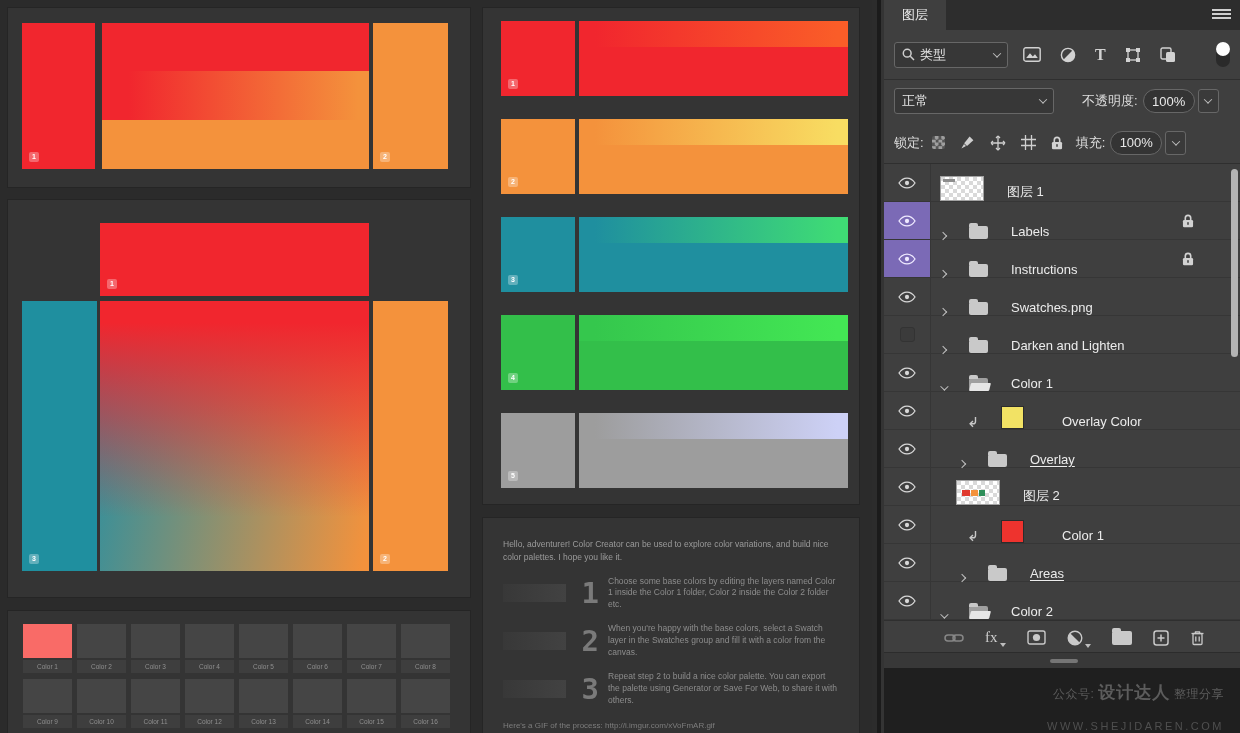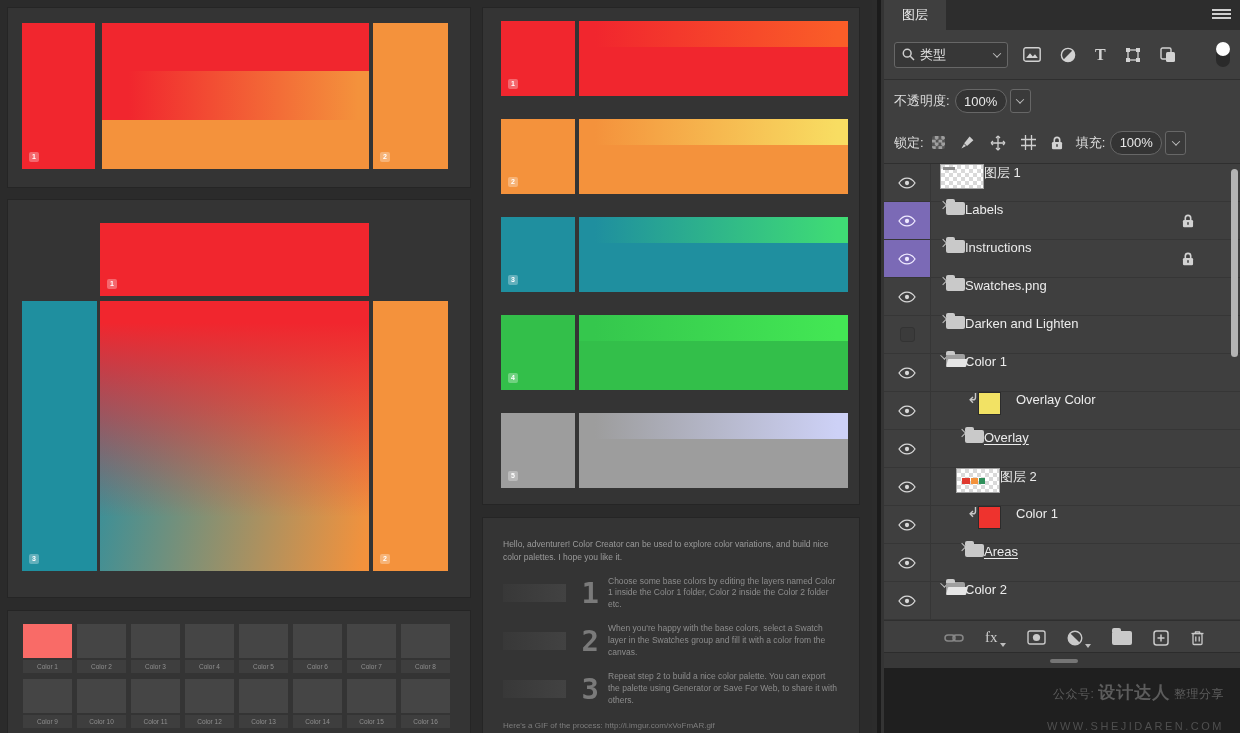--- a/index.html
+++ b/index.html
@@ -92,21 +92,21 @@
   .vtoggle .knob{position:absolute;top:0;left:0;width:14px;height:14px;border-radius:50%;background:#fdfdfd}
   .lockicons{display:flex;align-items:center;gap:15px;margin-left:8px}
   .checker-ico{width:13px;height:13px;border-radius:2px;background-image:repeating-conic-gradient(#9e9e9e 0 25%,#545454 0 50%);
                background-size:6.5px 6.5px}
 
   
   .layer-list{position:relative;background:#3f3f3f}
   .lrow{height:38px;display:flex;border-bottom:1px solid #363636;position:relative}
   .eyecell{width:47px;flex:none;display:flex;align-items:center;justify-content:center;border-right:1px solid #363636}
   .eyecell.hl{background:#7b6ab6}
-  .rowbody{flex:1;display:flex;align-items:flex-start;padding-left:9px;gap:0;min-width:0}
+  .rowbody{flex:1;display:flex;align-items:flex-end;padding-left:9px;gap:23px;min-width:0}
   .lname{font-size:13px;color:#ececec;white-space:nowrap}
   .uline{text-decoration:underline;text-underline-offset:2px}
   .eyebox{width:15px;height:15px;border:1px solid #333;border-radius:3px;background:#3b3b3b}
   .cr{display:inline-block;width:6px;height:6px;border-right:1.7px solid #c2c2c2;border-bottom:1.7px solid #c2c2c2;
       transform:rotate(-45deg);flex:none}
   .cd{display:inline-block;width:6px;height:6px;border-right:1.7px solid #c2c2c2;border-bottom:1.7px solid #c2c2c2;
       transform:rotate(45deg) translateY(-2px);flex:none}
   .folder{width:19px;height:13px;background:#c9c9c9;border-radius:2px;position:relative;flex:none}
   .folder::before{content:"";position:absolute;top:-3px;left:0;width:9px;height:4px;background:#c9c9c9;border-radius:2px 2px 0 0}
   .folder.open{background:#9f9f9f}
@@ -357,21 +357,25 @@
             <rect x="1" y="1" width="10" height="11" rx="1.5" fill="none" stroke="#d2d2d2" stroke-width="1.4"></rect>
             <rect x="6" y="5" width="9" height="10" rx="1.5" fill="#d2d2d2"></rect>
           </svg>
       </div>
       <div class="vtoggle">
           <div class="knob"></div>
         </div>
     </div>
 
     <div class="ctl-row blend-row">
-      <span class="lbl" style="margin-left:0">不透明度:</span>
+      <div class="selbox blendbox">
+        <span>正常</span>
+        <span class="cdd"></span>
+      </div>
+      <span class="lbl" style="margin-left:28px">不透明度:</span>
       <div class="valbox" style="margin-left:5px">100%</div>
       <div class="chevbox">
           <span class="cdd"></span>
         </div>
     </div>
 
     <div class="ctl-row lock-row">
       <span class="lbl">锁定:</span>
       <div class="lockicons">
         <span class="checker-ico"></span>

